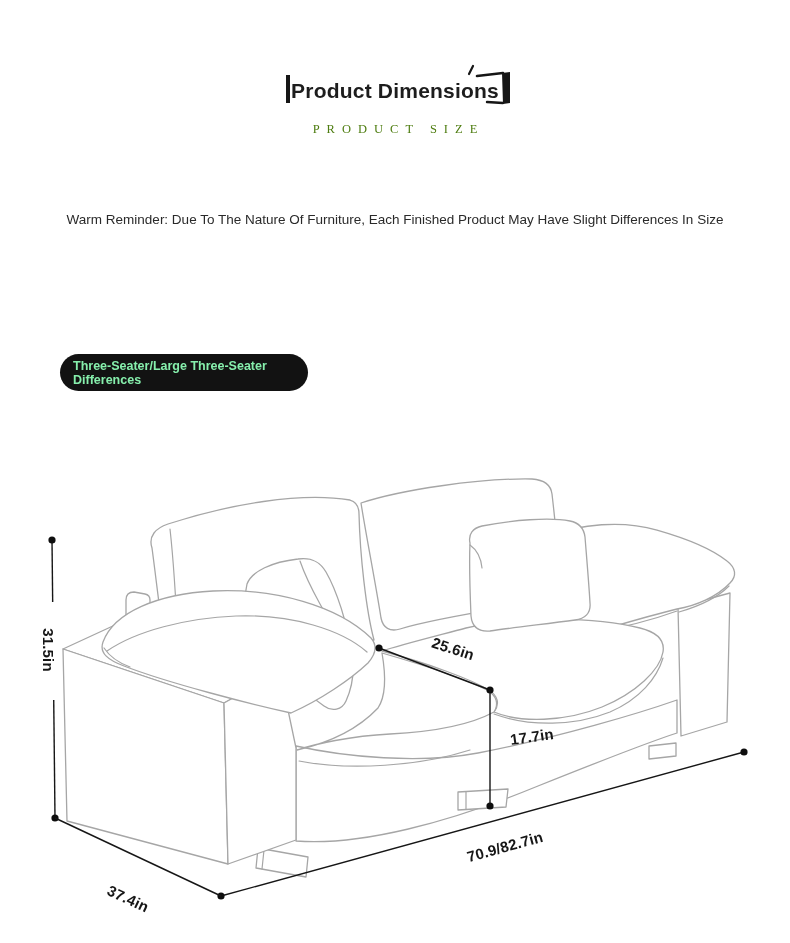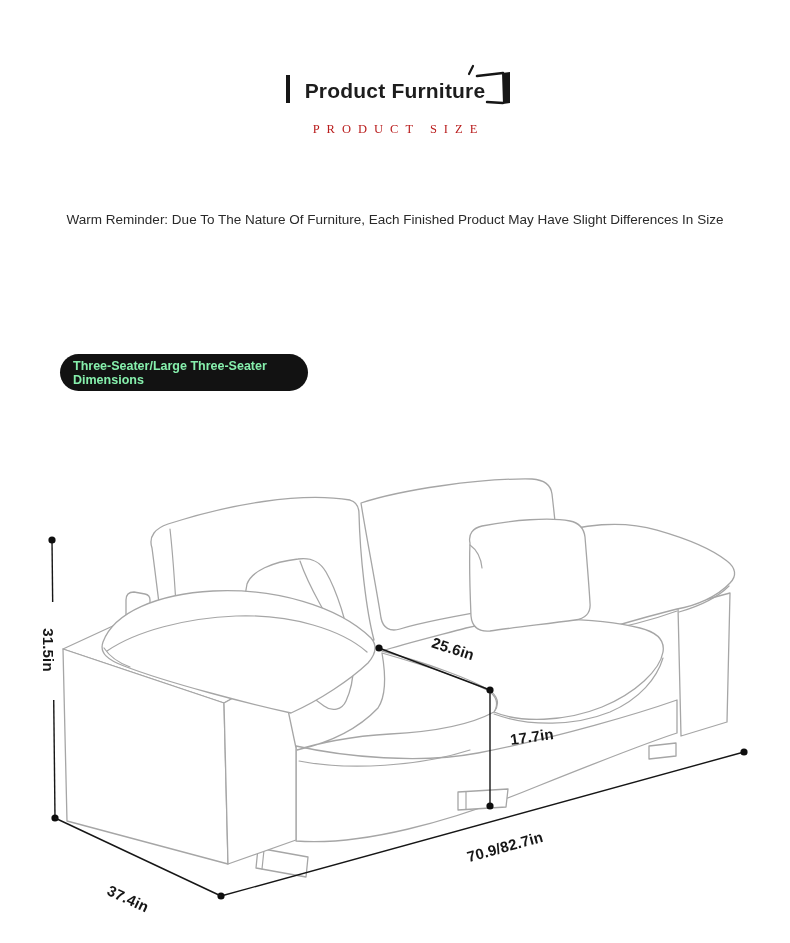--- a/index.html
+++ b/index.html
@@ -34,21 +34,21 @@
     left: 462px; top: 63px;
     width: 52px; height: 46px;
   }
   .page-subtitle {
     position: absolute;
     left: 0; right: 0; top: 122px;
     text-align: center;
     font-family: "Liberation Serif", "DejaVu Serif", serif;
     font-size: 12.5px;
     font-weight: 400;
-    color: #b91c1c;
+    color: #4d7c0f;
     letter-spacing: 7px;
     text-indent: 7px;
   }
 
   
   .reminder {
     position: absolute;
     left: 0; right: 0; top: 212px;
     display: flex;
     flex-direction: column;
@@ -104,36 +104,36 @@
     fill: #161616;
     letter-spacing: 0.2px;
   }
 </style>
 </head>
 <body>
 
 <div class="page">
 
   <div class="title-bar-left"></div>
-  <h1 class="page-title">Product Furniture</h1>
+  <h1 class="page-title">Product Dimensions</h1>
   <svg class="title-bracket" viewBox="0 0 52 46">
     <path d="M11,3 L7,11" stroke="#161616" stroke-width="2.2" fill="none" stroke-linecap="round"></path>
     <path d="M15,13 L41,10" stroke="#161616" stroke-width="2.6" fill="none" stroke-linecap="round"></path>
     <path d="M40,10 L48,9 L48,40 L41,41 Z" fill="#161616"></path>
     <path d="M25,39 L41,40" stroke="#161616" stroke-width="2.4" fill="none" stroke-linecap="round"></path>
   </svg>
   <div class="page-subtitle">PRODUCT SIZE</div>
 
   <div class="reminder">
     <div>Warm Reminder: Due To The Nature Of Furniture, Each Finished Product May Have Slight Differences In Size</div>
   </div>
 
   <div class="section-badge">
     <div>Three-Seater/Large Three-Seater</div>
-    <div>Dimensions</div>
+    <div>Differences</div>
   </div>
 
   <svg class="diagram" viewBox="0 0 790 943">
 
     <g>
 
       <path class="sketch" d="M126,632 L126,600 Q126,592 134,592 L145,594 Q150,595 150,600 L150,632 Z"></path>
 
       <path class="sketch" d="M152,548 C148,536 156,528 168,524 C230,504 300,492 350,500 C357,502 359,508 359,514
            C360,555 366,610 374,640 C340,648 250,654 184,650 C172,649 164,643 163,633

